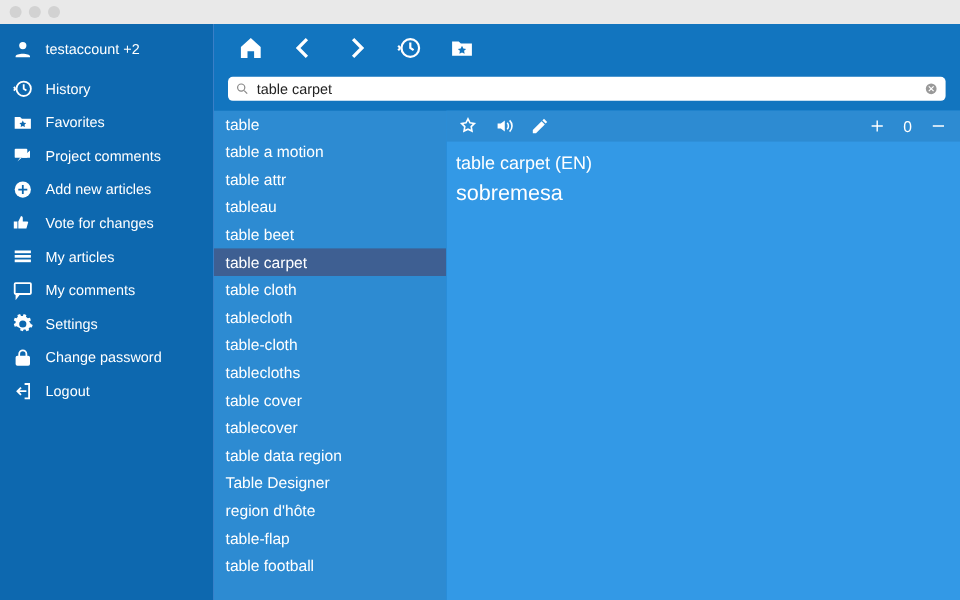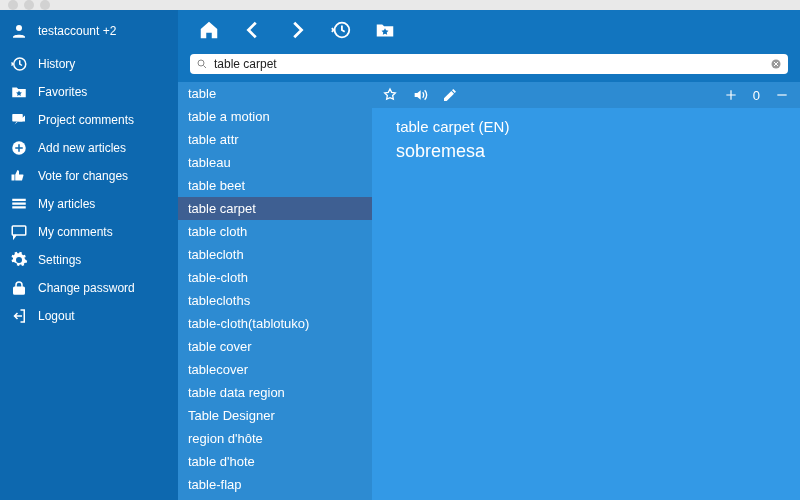--- a/index.html
+++ b/index.html
@@ -82,21 +82,21 @@
     flex: 1; display: flex; flex-direction: column;
     background: #3399e6;
   }
   .detail-toolbar {
     height: 26px; background: #2d8bd2; display: flex;
     align-items: center; padding: 0 10px; gap: 14px;
   }
   .detail-toolbar .left { display:flex; gap:14px; align-items:center; }
   .detail-toolbar .right { margin-left:auto; display:flex; gap:14px; align-items:center; color:#fff; font-size:13px; }
   .dicon { width:16px; height:16px; color:#fff; display:flex; align-items:center; justify-content:center; cursor:pointer; }
-  .detail-body { padding: 10px 24px; color:#fff; }
+  .detail-body { padding: 10px 8px; color:#fff; }
   .detail-title { font-size: 15px; margin-bottom: 6px; }
   .detail-translation { font-size: 18px; }
   
   .resultlist::-webkit-scrollbar { width: 8px; }
   .resultlist::-webkit-scrollbar-thumb { background: rgba(255,255,255,0.3); border-radius:4px; }
   svg { display:block; }
 </style>
 </head>
 <body>
 
@@ -278,27 +278,25 @@
         <div class="result-item">table</div>
             <div class="result-item">table a motion</div>
             <div class="result-item">table attr</div>
             <div class="result-item">tableau</div>
             <div class="result-item">table beet</div>
             <div class="result-item selected">table carpet</div>
             <div class="result-item">table cloth</div>
             <div class="result-item">tablecloth</div>
             <div class="result-item">table-cloth</div>
             <div class="result-item">tablecloths</div>
-            <div class="result-item">table-cloth(tablotuko)</div>
             <div class="result-item">table cover</div>
             <div class="result-item">tablecover</div>
             <div class="result-item">table data region</div>
             <div class="result-item">Table Designer</div>
             <div class="result-item">region d'hôte</div>
-            <div class="result-item">table d'hote</div>
             <div class="result-item">table-flap</div>
             <div class="result-item">table football</div>
           </div>
         <div class="detail">
           <div class="detail-toolbar">
             <div class="left">
               <span class="dicon">
                 <svg viewBox="0 0 24 24" width="16" height="16" fill="none" stroke="currentColor" stroke-width="2">
                     <path d="M12 3l2.5 5 5.5.8-4 4 1 5.5L12 16l-5 2.3 1-5.5-4-4L9.5 8z"></path>
                   </svg>

